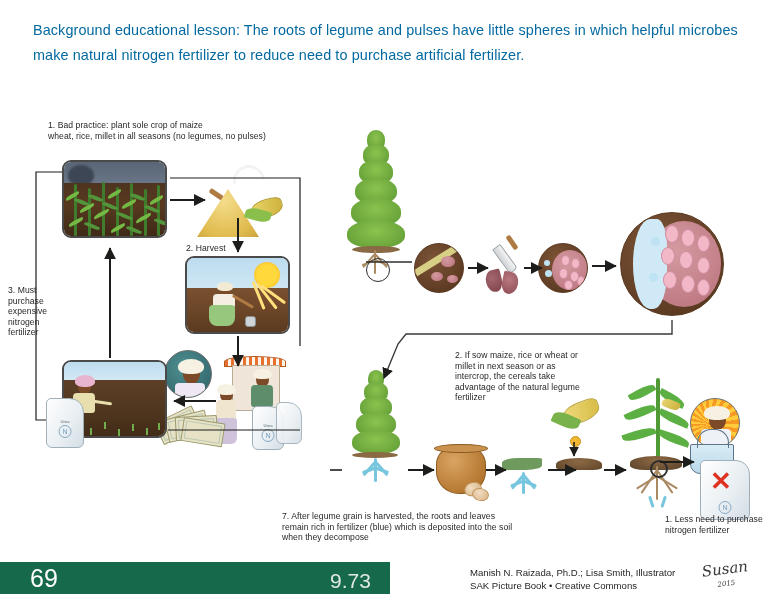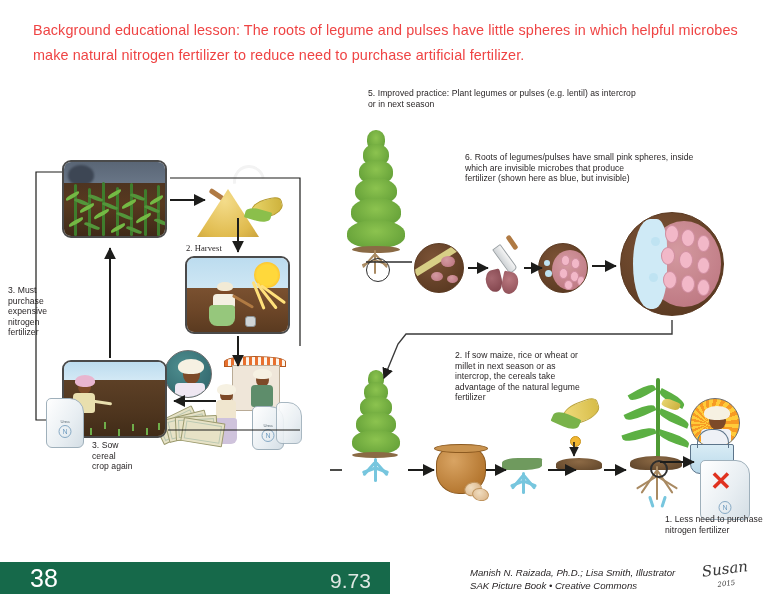--- a/index.html
+++ b/index.html
@@ -23,21 +23,21 @@
   }
 
   
   .title {
     position: absolute;
     left: 33px;
     top: 18px;
     width: 716px;
     font-size: 14.4px;
     line-height: 25px;
-    color: #ef4444;
+    color: #0369a1;
     letter-spacing: .1px;
   }
 
   
   .cap {
     position: absolute;
     font-size: 8.6px;
     line-height: 10.6px;
     color: #231f20;
     white-space: pre-line;
@@ -69,21 +69,20 @@
     color: #dfe8e3;
     line-height: 29px;
   }
   .credits {
     position: absolute;
     left: 470px;
     top: 566px;
     font-size: 9.6px;
     line-height: 13px;
     color: #231f20;
-    font-style: italic;
   }
   .signature {
     position: absolute;
     left: 703px;
     top: 561px;
     width: 60px;
     height: 36px;
     color: #3a3a3a;
     font-family: "DejaVu Serif", serif;
     font-style: italic;
@@ -229,20 +228,22 @@
   
   .overlay { position:absolute; inset:0; pointer-events:none; }
 </style>
 </head>
 <body>
 
 <div class="page">
 
   <div class="title">Background educational lesson: The roots of legume and pulses have little spheres in which helpful microbes make natural nitrogen fertilizer to reduce need to purchase artificial fertilizer.</div>
 
+  <div class="cap" style="left:48px; top:120px; width:270px;">1. Bad practice: plant sole crop of maize
+wheat, rice, millet in all seasons (no legumes, no pulses)</div>
 
   <div class="panel p-maize" style="left:62px; top:160px; width:105px; height:78px;">
     <div class="sky"></div>
     <div class="cloud"></div>
     <div class="soil"></div>
     <div class="stalk" style="left:10px; top:22px; height:52px;"></div>
     <div class="stalk" style="left:24px; top:26px; height:48px;"></div>
     <div class="stalk" style="left:38px; top:20px; height:54px;"></div>
     <div class="stalk" style="left:52px; top:25px; height:49px;"></div>
     <div class="stalk" style="left:66px; top:21px; height:53px;"></div>
@@ -272,21 +273,21 @@
     <div class="sickle" style="left:48px; top:0px; width:26px; height:26px;"></div>
     <div class="handle" style="left:22px; top:32px; width:34px; height:5px; transform:rotate(34deg);"></div>
     <div class="corn-pile" style="left:12px; top:24px; width:62px; height:48px;"></div>
     <div style="position:absolute; left:66px; top:34px; width:30px; height:16px;
                 background: linear-gradient(100deg,#e9d66b,#cdb13b); border-radius:50% 30% 50% 30%;
                 border:1px solid #b59a2f; transform:rotate(-14deg);"></div>
     <div style="position:absolute; left:60px; top:44px; width:26px; height:12px;
                 background:#8bbf4b; border-radius:50% 8% 50% 8%; transform:rotate(16deg);"></div>
   </div>
 
-  <div class="cap" style="left:186px; top:243px; width:70px;font-family:Liberation Serif, serif;">2. Harvest</div>
+  <div class="cap" style="left:186px; top:243px; width:70px;">2. Harvest</div>
 
   <div class="panel p-sun" style="left:185px; top:256px; width:105px; height:78px;">
     <div class="sky"></div>
     <div class="soil"></div>
     <div class="sun"></div>
     <div class="ray" style="left:74px; top:26px; width:30px; transform:rotate(36deg);"></div>
     <div class="ray" style="left:70px; top:24px; width:32px; transform:rotate(52deg);"></div>
     <div class="ray" style="left:66px; top:22px; width:30px; transform:rotate(68deg);"></div>
     <div class="person" style="left:22px; top:26px; width:46px; height:48px;">
       <div class="head" style="left:10px; top:0px; width:12px; height:12px;"></div>
@@ -358,32 +359,27 @@
     <div class="sprout" style="left:68px; top:62px;"></div>
     <div class="sprout" style="left:82px; top:66px;"></div>
     <div class="sprout" style="left:94px; top:61px;"></div>
   </div>
 
   <div class="bag" style="left:46px; top:398px; width:36px; height:48px;">
     <div class="label" style="top:20px;">Urea</div>
     <div class="circ" style="top:26px;">N</div>
   </div>
 
-  <div class="cap" style="left:92px; top:440px; width:70px;">3. Sow
-cereal
-crop again</div>
 
   <div class="cap" style="left:8px; top:285px; width:52px;">3. Must
 purchase
 expensive
 nitrogen
 fertilizer</div>
 
-  <div class="cap" style="left:368px; top:88px; width:320px;">5. Improved practice: Plant legumes or pulses (e.g. lentil) as intercrop
-or in next season</div>
 
   <div class="legume" style="left:340px; top:130px; width:72px; height:150px;">
     <div class="tier" style="top:0px;   width:18px; height:20px;"></div>
     <div class="tier" style="top:14px;  width:26px; height:22px;"></div>
     <div class="tier" style="top:30px;  width:34px; height:24px;"></div>
     <div class="tier" style="top:48px;  width:42px; height:26px;"></div>
     <div class="tier" style="top:68px;  width:50px; height:28px;"></div>
     <div class="tier" style="top:90px;  width:58px; height:28px;"></div>
     <div style="position:absolute; left:12px; top:116px; width:48px; height:7px;
                 background:#8a6a45; border-radius:50%;"></div>
@@ -391,23 +387,20 @@
       <div class="root" style="left:20px; top:0px;  width:2px; height:24px;"></div>
       <div class="root" style="left:20px; top:4px;  width:2px; height:18px; transform:rotate(42deg);"></div>
       <div class="root" style="left:20px; top:4px;  width:2px; height:18px; transform:rotate(-42deg);"></div>
       <div class="root" style="left:20px; top:10px; width:2px; height:14px; transform:rotate(68deg);"></div>
       <div class="root" style="left:20px; top:10px; width:2px; height:14px; transform:rotate(-68deg);"></div>
     </div>
     <div style="position:absolute; left:26px; top:128px; width:22px; height:22px;
                 border:1.5px solid #2e2e2e; border-radius:50%;"></div>
   </div>
 
-  <div class="cap" style="left:465px; top:152px; width:300px;">6. Roots of legumes/pulses have small pink spheres, inside
-which are invisible microbes that produce
-fertilizer (shown here as blue, but invisible)</div>
 
   <div class="nod" style="left:414px; top:243px; width:50px; height:50px;">
     <div style="position:absolute; left:-4px; top:10px; width:60px; height:7px;
                 background:#d8cf86; transform:rotate(-32deg);"></div>
     <div class="pink" style="left:26px; top:12px; width:14px; height:11px;"></div>
     <div class="pink" style="left:16px; top:28px; width:12px; height:9px;"></div>
     <div class="pink" style="left:32px; top:31px; width:11px; height:8px;"></div>
   </div>
 
   <div style="position:absolute; left:484px; top:240px; width:40px; height:56px;">
@@ -545,20 +538,23 @@
     <div class="hdl" style="left:6px; top:-16px; width:30px; height:18px;"></div>
   </div>
   <div class="bag" style="left:700px; top:460px; width:48px; height:58px;">
     <div class="circ" style="top:40px;">N</div>
   </div>
   <div class="xmark" style="left:710px; top:468px;">✕</div>
 
   <div class="cap" style="left:665px; top:514px; width:110px;">1. Less need to purchase
 nitrogen fertilizer</div>
 
+  <div class="cap" style="left:282px; top:511px; width:280px;">7. After legume grain is harvested, the roots and leaves
+remain rich in fertilizer (blue) which is deposited into the soil
+when they decompose</div>
 
   <svg class="overlay" width="776" height="600">
     <defs>
       <marker id="ah" markerWidth="7" markerHeight="7" refX="5.6" refY="3" orient="auto">
         <path d="M0,0 L6,3 L0,6 z" fill="#1d1d1b"></path>
       </marker>
       <marker id="ahb" markerWidth="9" markerHeight="9" refX="7" refY="4" orient="auto">
         <path d="M0,0 L8,4 L0,8 z" fill="#1d1d1b"></path>
       </marker>
     </defs>
@@ -596,21 +592,21 @@
     <line x1="574" y1="442" x2="574" y2="456" stroke="#1d1d1b" stroke-width="1.6" marker-end="url(#ah)"></line>
 
     <line x1="604" y1="470" x2="626" y2="470" stroke="#1d1d1b" stroke-width="2" marker-end="url(#ah)"></line>
 
     <line x1="660" y1="462" x2="694" y2="462" stroke="#1d1d1b" stroke-width="2" marker-end="url(#ah)"></line>
 
     <line x1="330" y1="470" x2="342" y2="470" stroke="#1d1d1b" stroke-width="1.6"></line>
   </svg>
 
   <div class="footer-bar"></div>
-  <div class="footer-page">38</div>
+  <div class="footer-page">69</div>
   <div class="footer-code">9.73</div>
   <div class="credits">
     <div>Manish N. Raizada, Ph.D.; Lisa Smith, Illustrator</div>
     <div>SAK Picture Book • Creative Commons</div>
   </div>
   <div class="signature">
     <span>Susan</span>
     <span class="yr">2015</span>
   </div>
 

